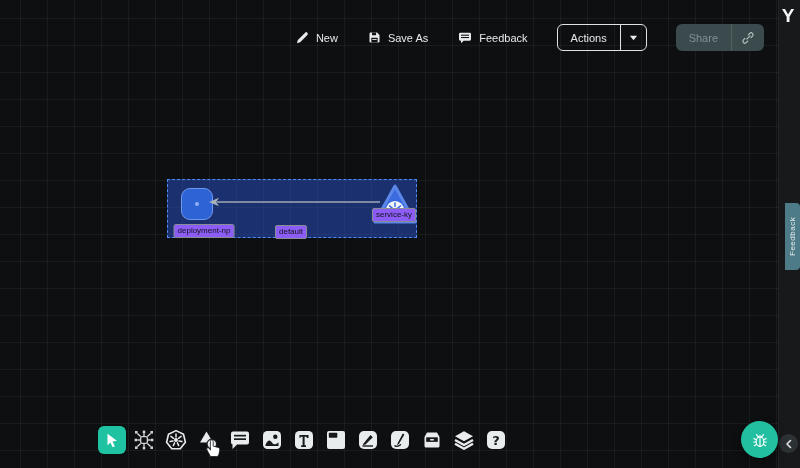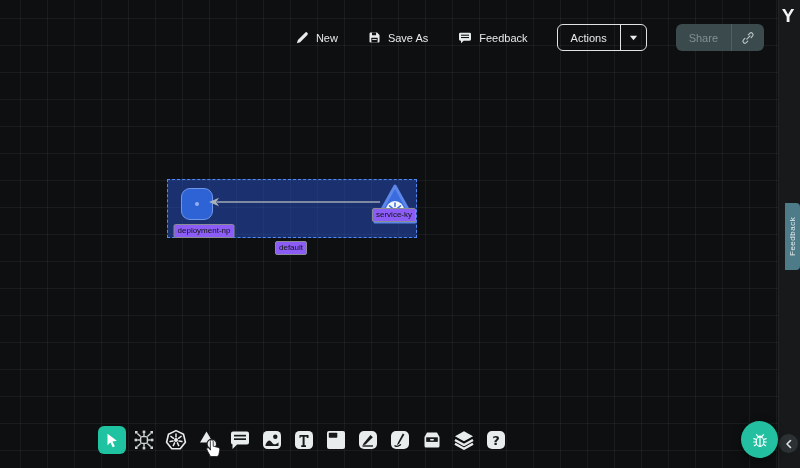--- a/index.html
+++ b/index.html
@@ -88,21 +88,21 @@
   .node-triangle { position:absolute; left:371px; top:182px; cursor:pointer; }
   .connector-arrow { position:absolute; left:208px; top:196px; pointer-events:none; }
   .tag {
     position:absolute; transform:translateX(-50%);
     background:#8b5cf6; color:#121416; font-size:8px; line-height:10px;
     padding:1px 3px; border-radius:2px; border:1px solid #878d93;
     white-space:nowrap;
   }
   .tag-deployment { left:204px; top:224px; }
   .tag-service   { left:394px; top:208px; }
-  .tag-default   { left:291px; top:241px; }
+  .tag-default   { left:291px; top:225px; }
 
   
   .bottom-toolbar {
     position:absolute; left:98px; bottom:14px;
     display:flex; align-items:center; gap:4px;
   }
   .tool-btn {
     width:28px; height:28px; border-radius:6px;
     display:flex; align-items:center; justify-content:center; cursor:pointer;
   }

